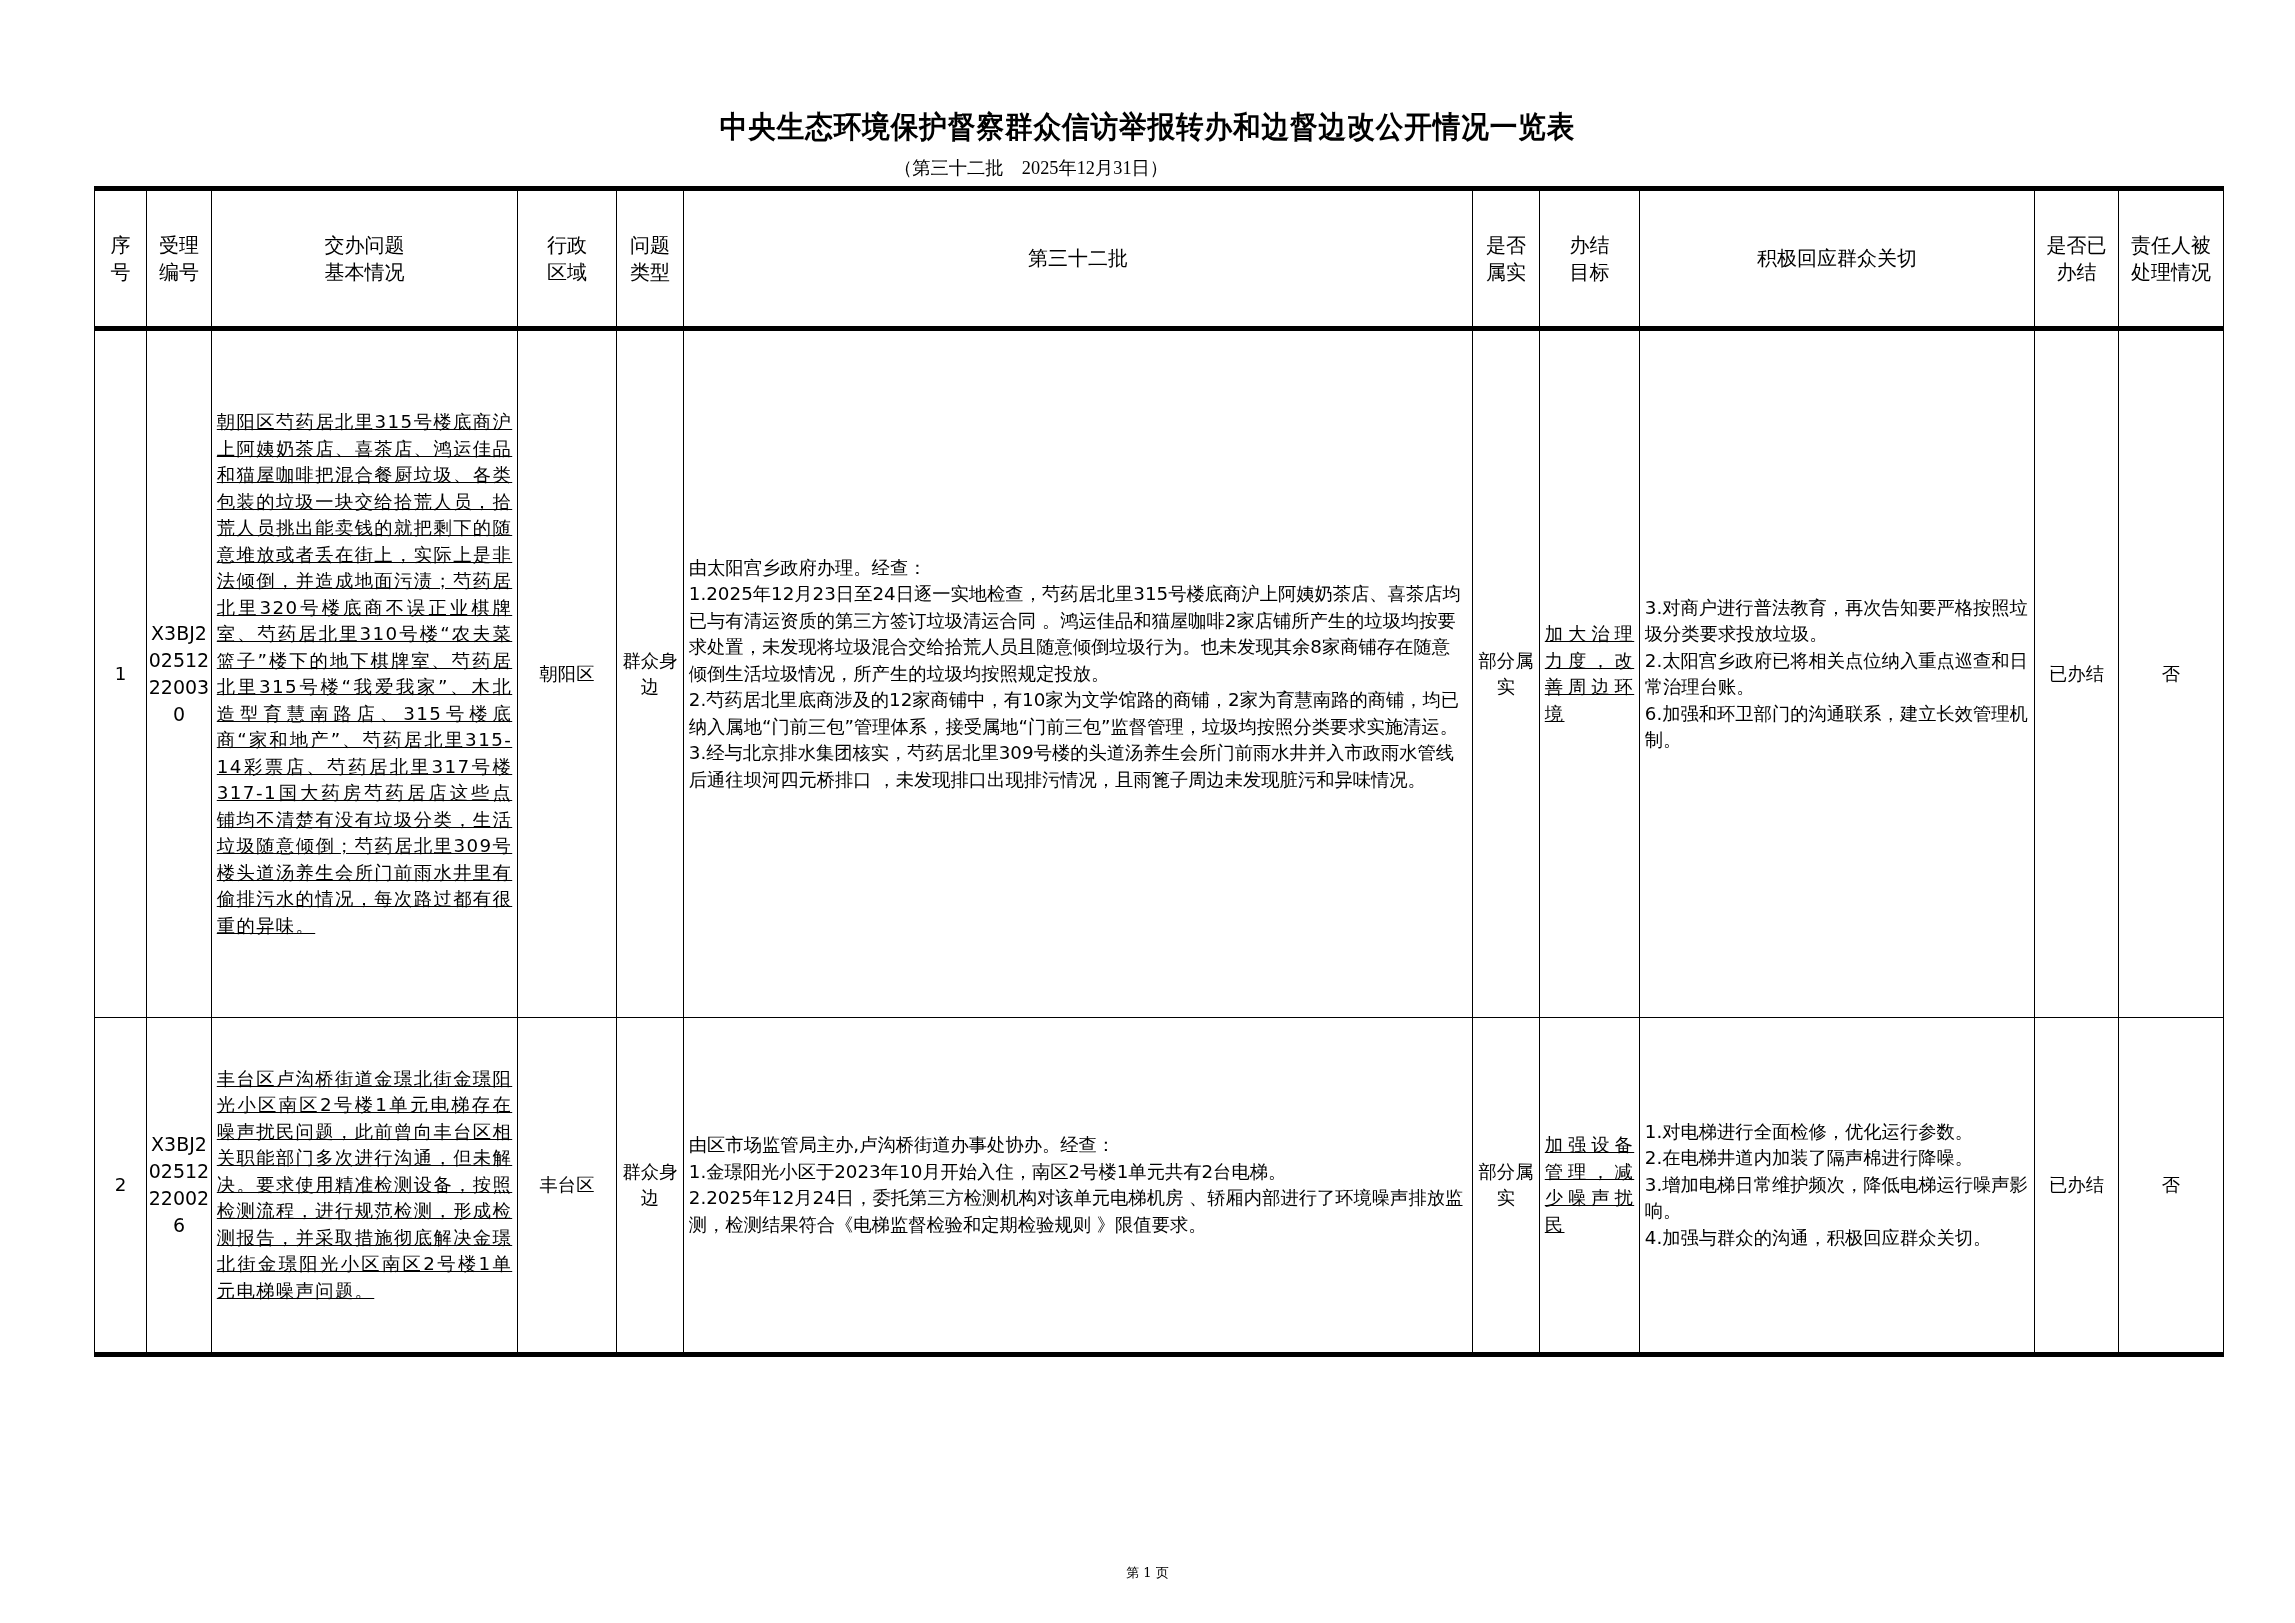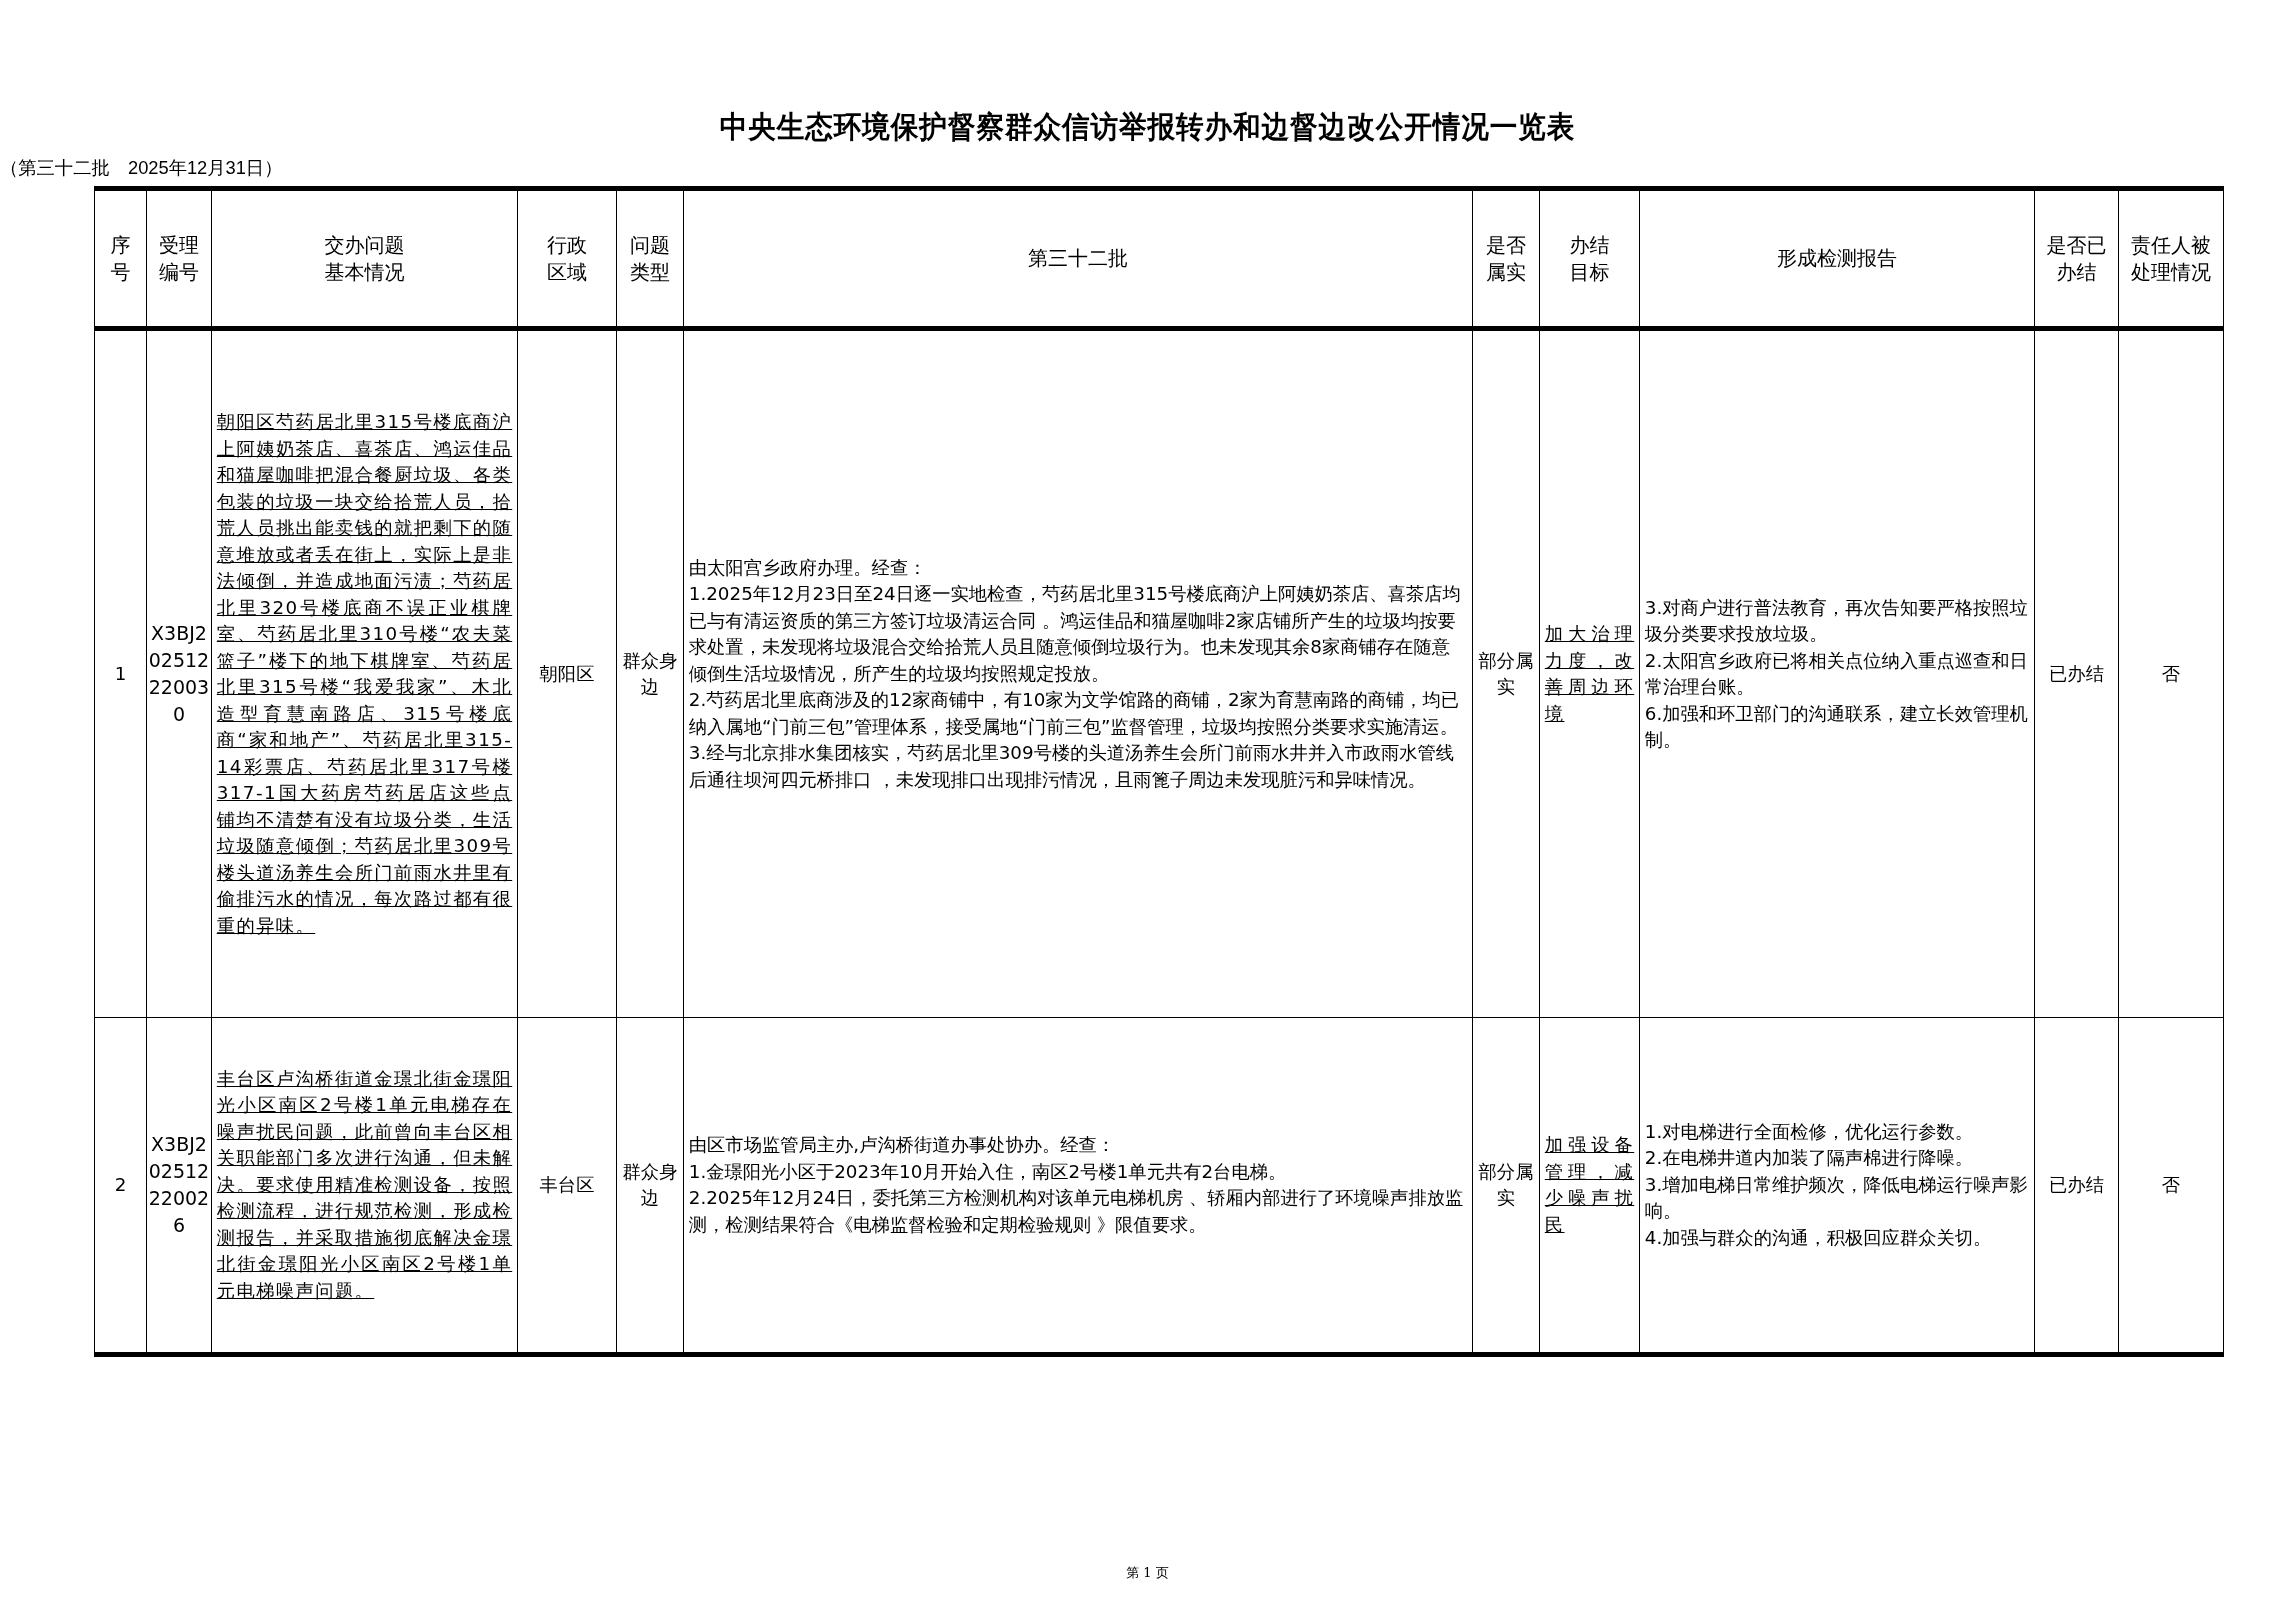--- a/index.html
+++ b/index.html
@@ -1,22 +1,22 @@
 <!DOCTYPE html>
 <html style="font-size:7.7px"><head>
 <meta charset="utf-8">
 <style>
   html, body { margin:0; padding:0; background:#ffffff; }
   body { width:2295px; height:1623px; position:relative; overflow:hidden;
          font-family:"DejaVu Sans","Liberation Sans",sans-serif; color:#000; }
   .title { position:absolute; left:0; width:2295px; top:107px; text-align:center;
            font-family:"DejaVu Serif","Liberation Serif",serif; font-weight:bold;
            font-size:30px; letter-spacing:1px; transform:scaleX(0.92); }
-  .subtitle { position:absolute; left:0; width:2062px; top:155px; text-align:left;
-              font-family:Liberation Sans, sans-serif; font-size:18.3px; }
+  .subtitle { position:absolute; left:0; width:2062px; top:155px; text-align:center;
+              font-family:Liberation Serif, serif; font-size:18.3px; }
   table { position:absolute; left:94px; top:186px; border-collapse:collapse;
           table-layout:fixed; width:2128px; }
   th, td { border:1.9px solid #000; padding:0 4.8px; vertical-align:middle;
            font-weight:normal; }
   thead tr { height:140px; }
   thead th { border-bottom:5.8px solid #000; border-top:5.8px solid #000;
              font-size:20px; line-height:27px; text-align:center; }
   tbody tr.r1 { height:689px; }
   tbody tr.r2 { height:337px; }
   tbody tr.r2 td { border-bottom:5.8px solid #000; }
@@ -76,21 +76,21 @@
         </th>
       <th>
           <span class="para">是否</span>
           <span class="para">属实</span>
         </th>
       <th>
           <span class="para">办结</span>
           <span class="para">目标</span>
         </th>
       <th>
-          <span class="para">形成检测报告</span>
+          <span class="para">积极回应群众关切</span>
         </th>
       <th>
           <span class="para">是否已</span>
           <span class="para">办结</span>
         </th>
       <th>
           <span class="para">责任人被</span>
           <span class="para">处理情况</span>
         </th>
     </tr>

